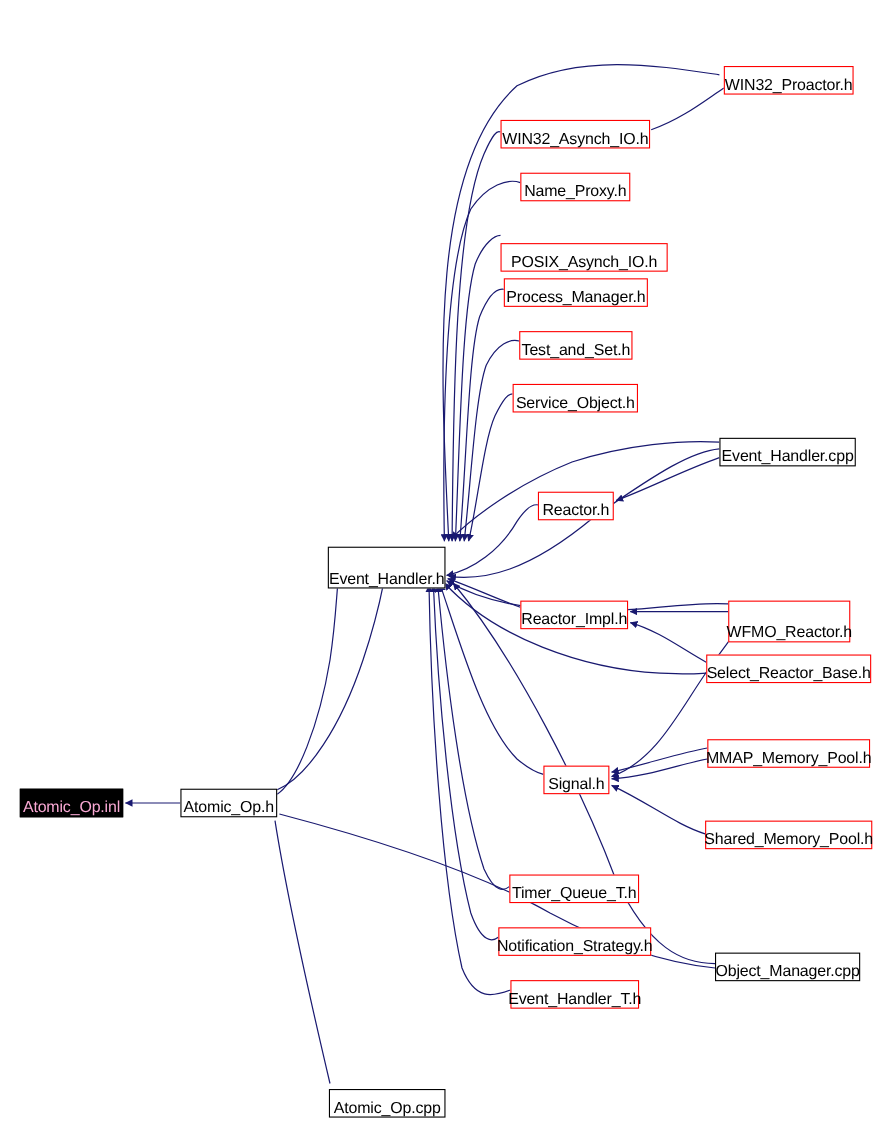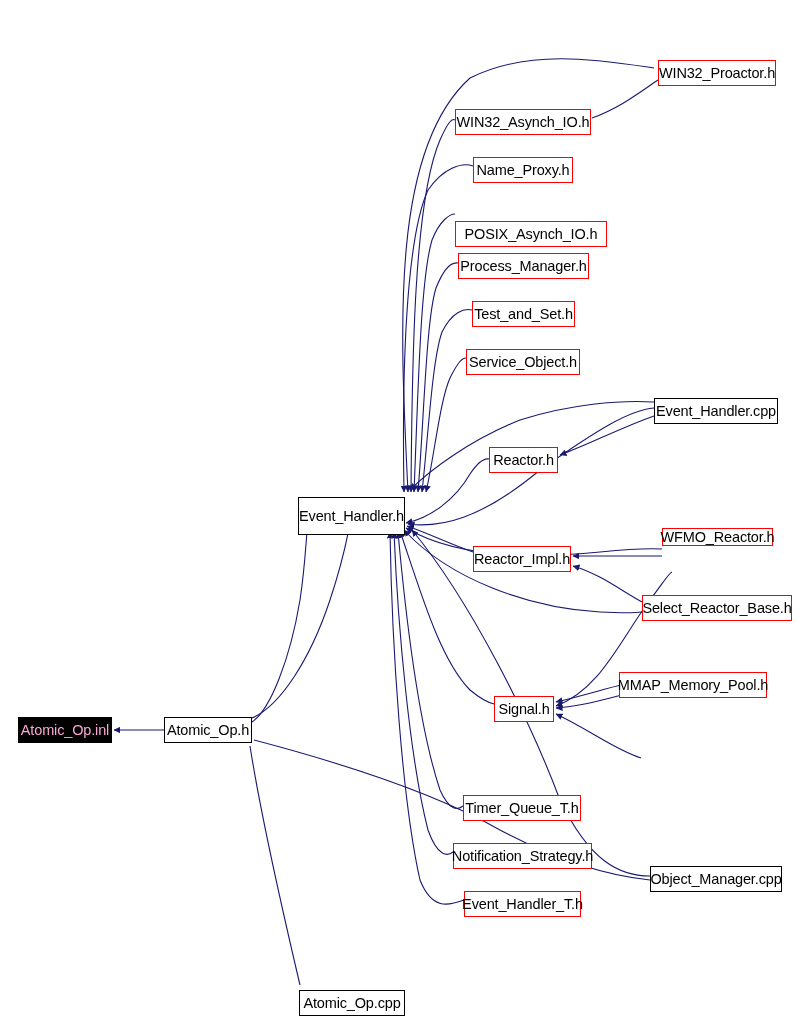--- a/index.html
+++ b/index.html
@@ -21,21 +21,21 @@
     position: absolute;
     left: 0;
     top: 0;
     width: 811px;
     height: 1019px;
   }
   .node {
     position: absolute;
     box-sizing: border-box;
     display: flex;
-    align-items: center;
+    align-items: flex-end;
     justify-content: center;
     font-size: 14.5px;
     line-height: 1;
     letter-spacing: -0.15px;
     white-space: nowrap;
     color: #000000;
     background: #ffffff;
     border: 1px solid #000000;
     z-index: 5;
   }
@@ -153,44 +153,47 @@
   </div>
 
   <div class="node black" style="left:298px; top:497px; width:107px; height:38px;">
     <span class="nlabel">Event_Handler.h</span>
   </div>
 
   <div class="node red" style="left:473px; top:546px; width:98px; height:26px;">
     <span class="nlabel">Reactor_Impl.h</span>
   </div>
 
-  <div class="node red" style="left:662px; top:528px; width:111px; height:18px;">
+  <div class="node red" style="left:662px; top:546px; width:111px; height:38px;">
     <span class="nlabel">WFMO_Reactor.h</span>
   </div>
 
   <div class="node red" style="left:642px; top:595px; width:150px; height:26px;">
     <span class="nlabel">Select_Reactor_Base.h</span>
   </div>
 
-  <div class="node red" style="left:619px; top:672px; width:148px; height:26px;">
+  <div class="node red" style="left:643px; top:672px; width:148px; height:26px;">
     <span class="nlabel">MMAP_Memory_Pool.h</span>
   </div>
 
   <div class="node red" style="left:494px; top:696px; width:60px; height:26px;">
     <span class="nlabel">Signal.h</span>
   </div>
 
   <div class="node filled" style="left:18px; top:717px; width:94px; height:26px;">
     <span class="nlabel">Atomic_Op.inl</span>
   </div>
 
   <div class="node black" style="left:164px; top:717px; width:88px; height:26px;">
     <span class="nlabel">Atomic_Op.h</span>
   </div>
 
+  <div class="node red" style="left:641px; top:746px; width:152px; height:26px;">
+    <span class="nlabel">Shared_Memory_Pool.h</span>
+  </div>
 
   <div class="node red" style="left:463px; top:795px; width:118px; height:26px;">
     <span class="nlabel">Timer_Queue_T.h</span>
   </div>
 
   <div class="node black" style="left:650px; top:866px; width:132px; height:26px;">
     <span class="nlabel">Object_Manager.cpp</span>
   </div>
 
   <div class="node red" style="left:453px; top:843px; width:139px; height:26px;">

